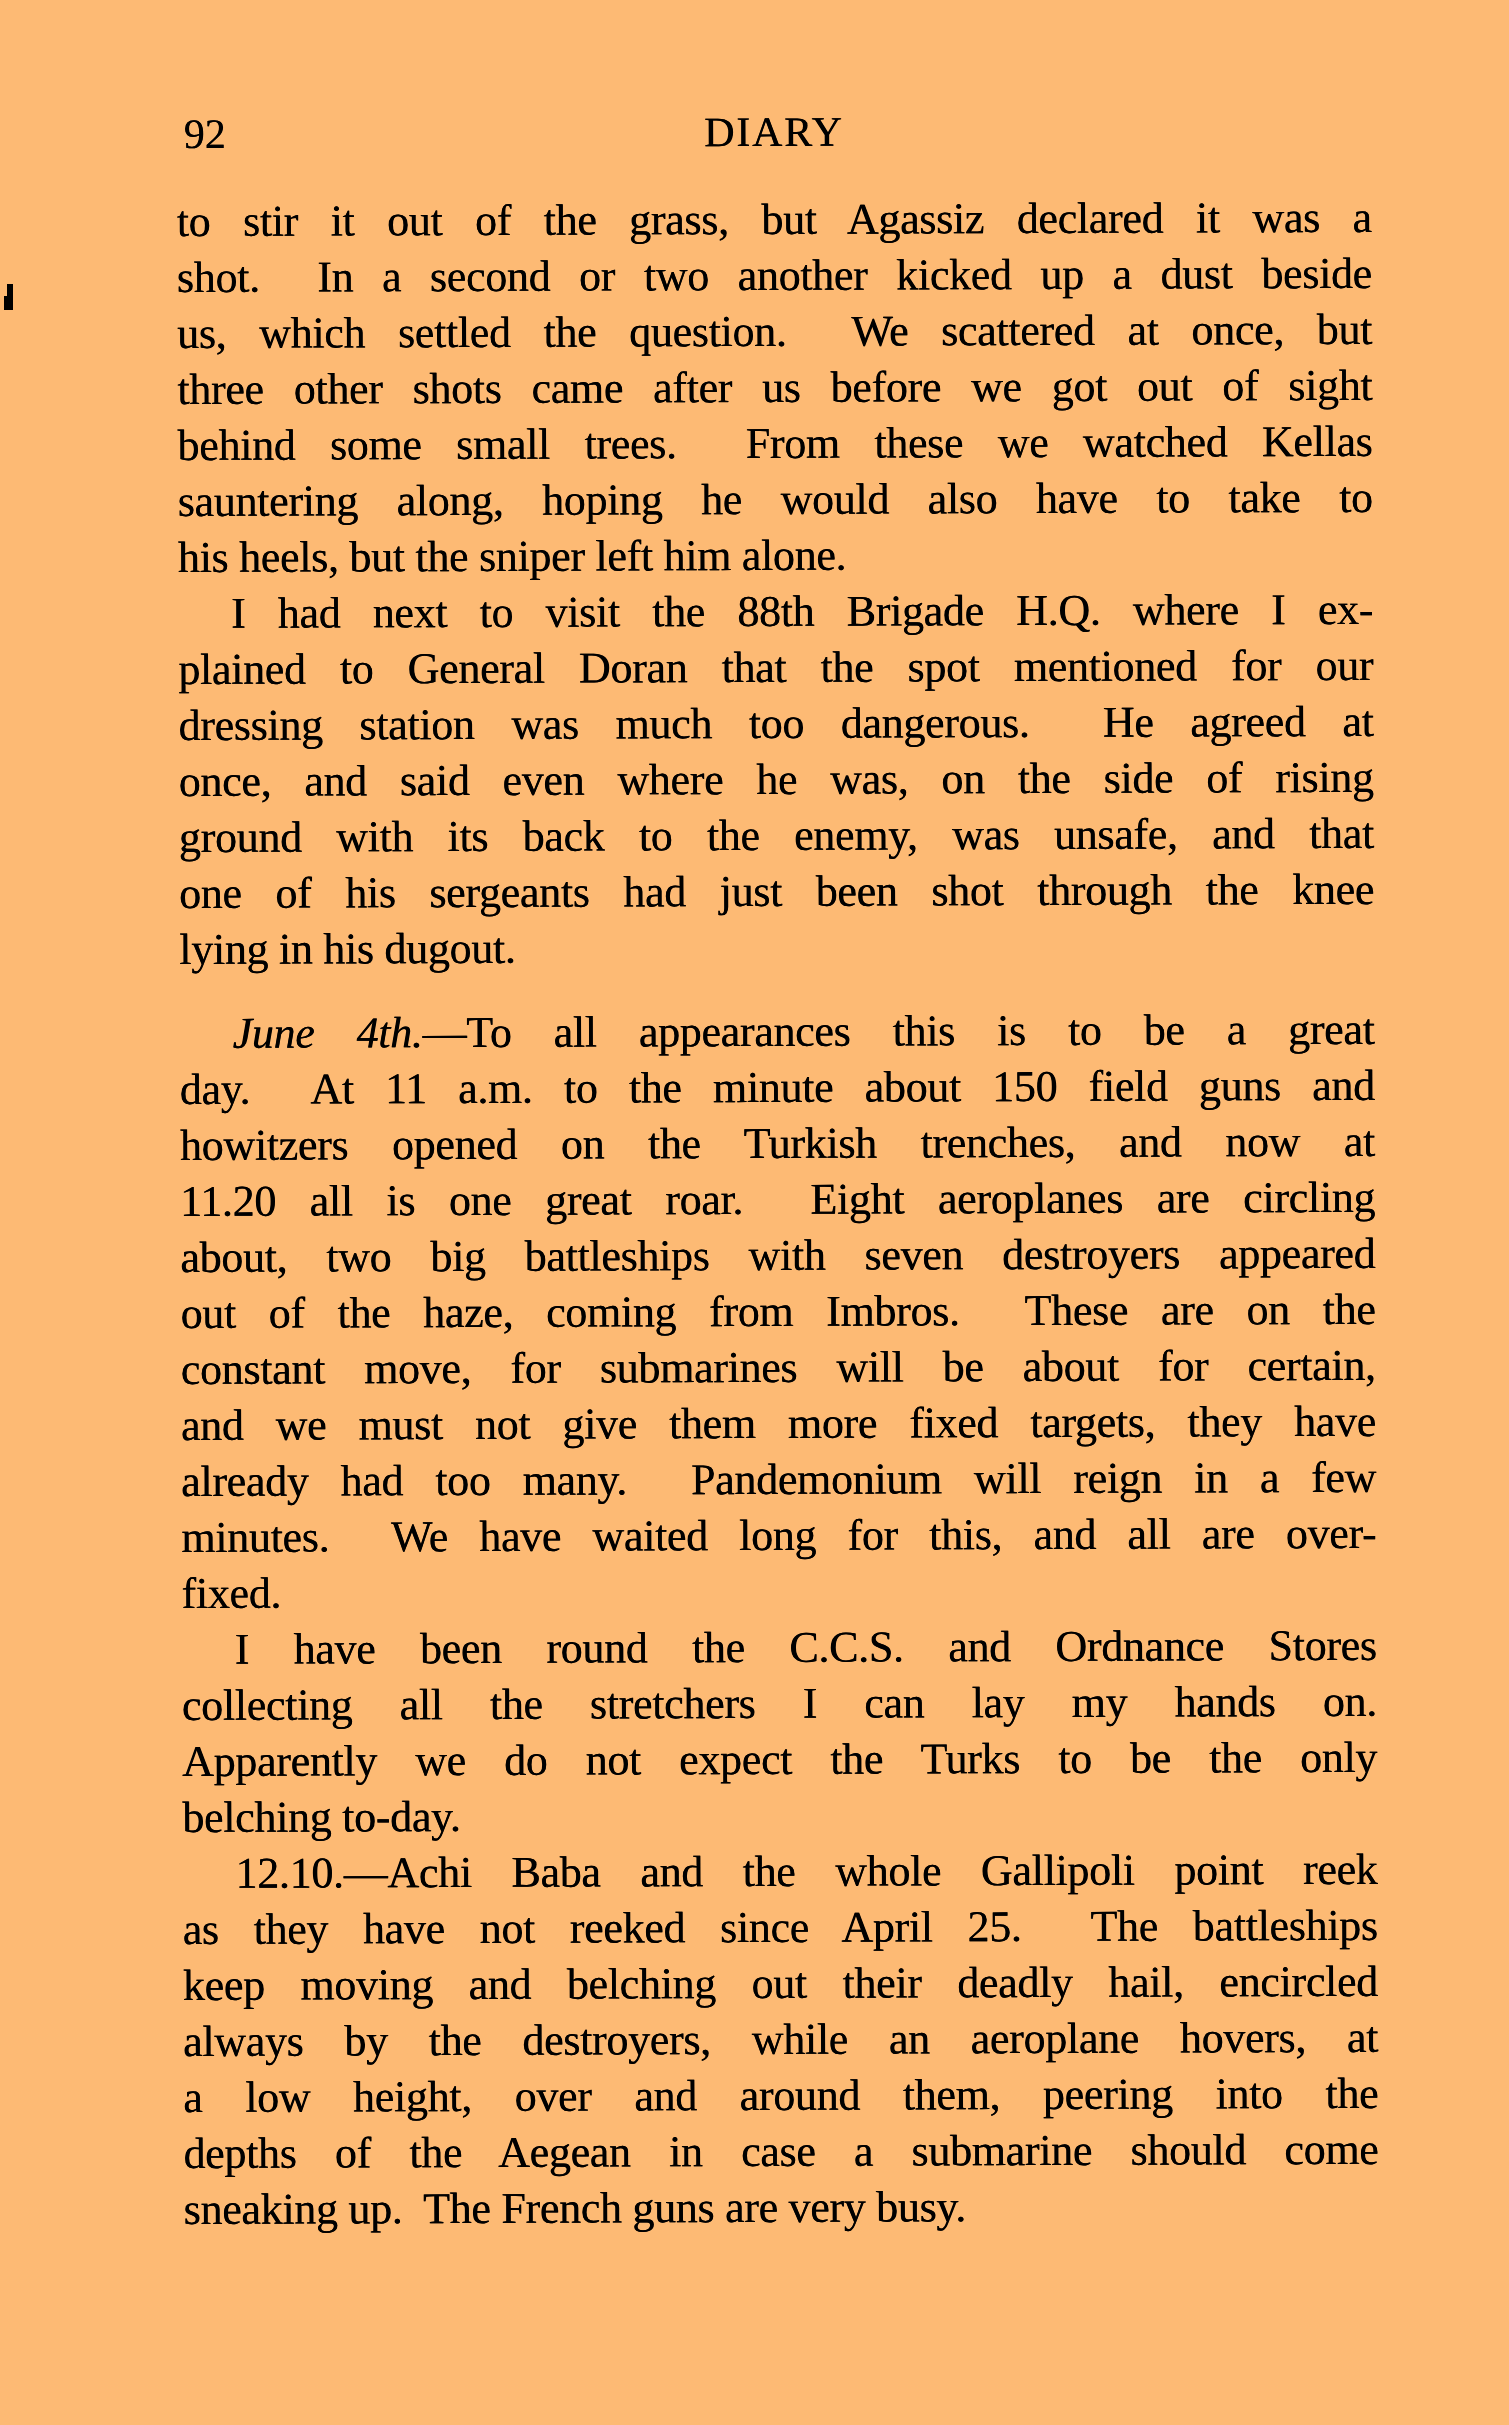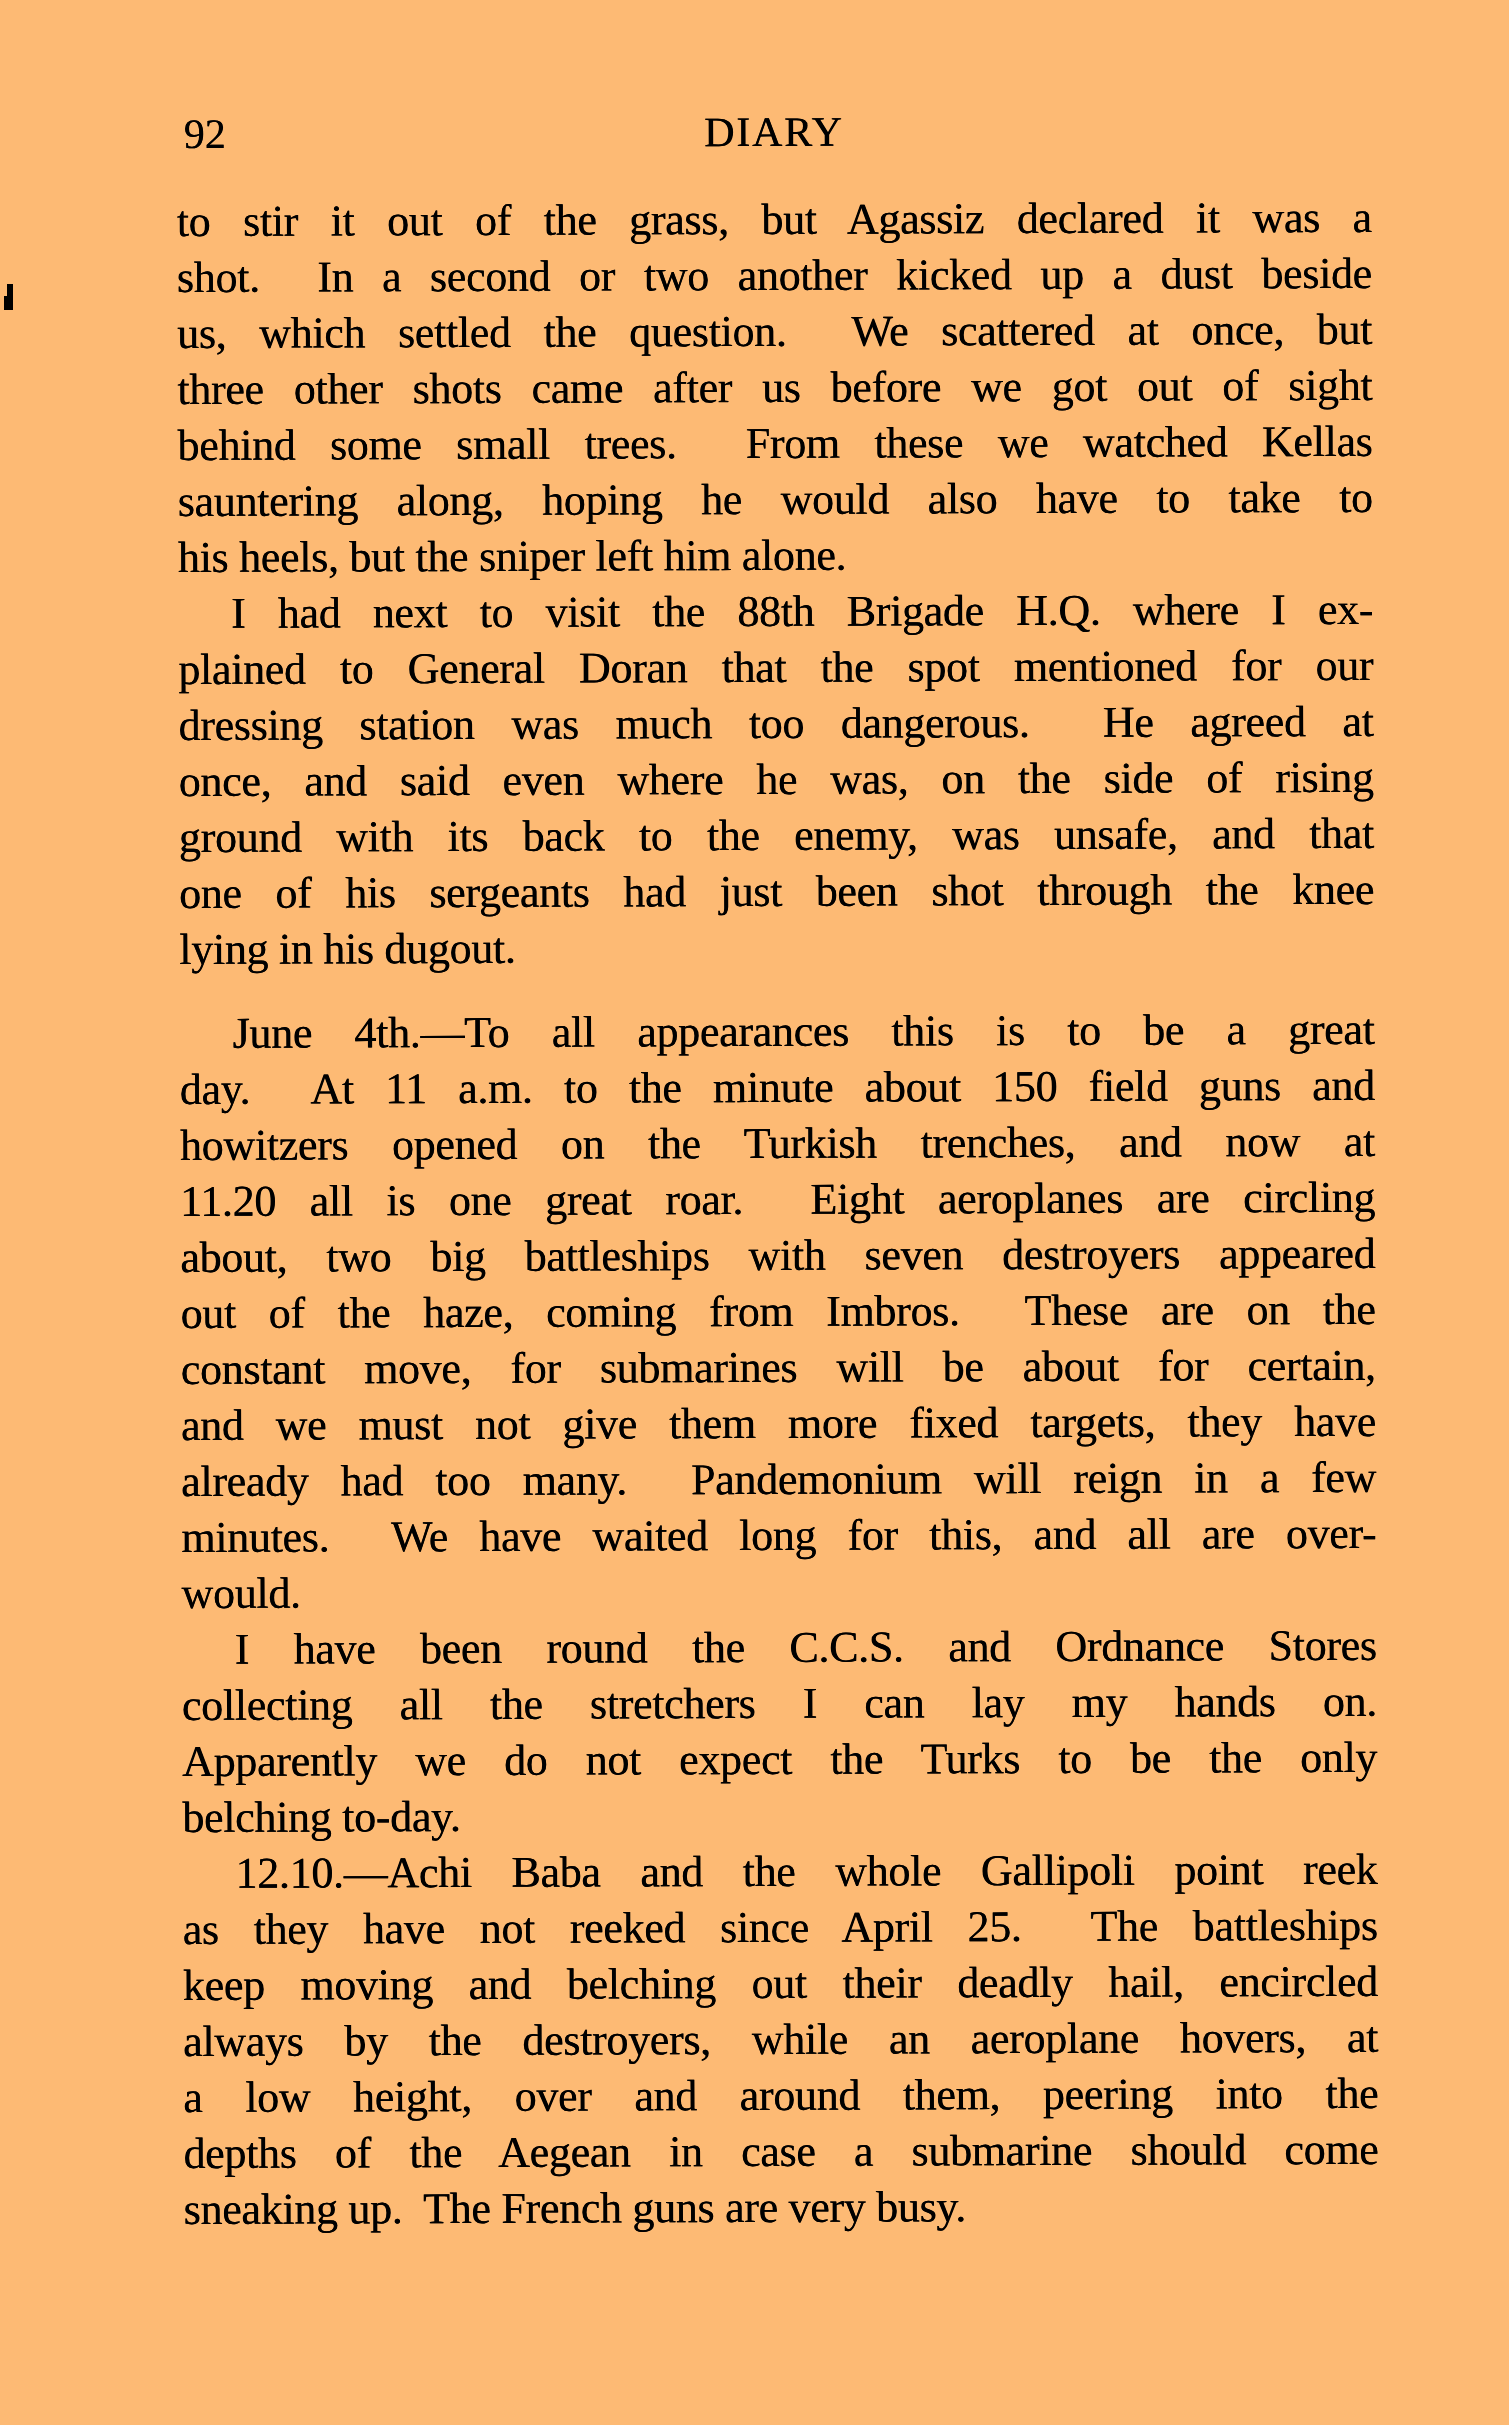--- a/index.html
+++ b/index.html
@@ -57,21 +57,21 @@
   }
   .para { margin: 0; }
   .para.space-before { margin-top: 28px; }
   .line {
     white-space: pre-wrap;
     text-align: justify;
     text-align-last: justify;
   }
   .line.last { text-align-last: left; }
   .line.first-indent { text-indent: 53px; }
-  .seg-italic { }
+  .seg-italic { font-style: italic; }
   .ink-blot {
     position: absolute;
     left: 3.7px;
     top: 296px;
     width: 9px;
     height: 13.7px;
     background: #000;
   }
   .ink-blot::before {
     content: "";
@@ -115,21 +115,21 @@
           <div class="line first-indent"><span class="seg-italic">June 4th.</span><span>—To all appearances this is to be a great</span></div>
           <div class="line"><span>day.  At 11 a.m. to the minute about 150 field guns and</span></div>
           <div class="line"><span>howitzers opened on the Turkish trenches, and now at</span></div>
           <div class="line"><span>11.20 all is one great roar.  Eight aeroplanes are circling</span></div>
           <div class="line"><span>about, two big battleships with seven destroyers appeared</span></div>
           <div class="line"><span>out of the haze, coming from Imbros.  These are on the</span></div>
           <div class="line"><span>constant move, for submarines will be about for certain,</span></div>
           <div class="line"><span>and we must not give them more fixed targets, they have</span></div>
           <div class="line"><span>already had too many.  Pandemonium will reign in a few</span></div>
           <div class="line"><span>minutes.  We have waited long for this, and all are over-</span></div>
-          <div class="line last"><span>would.</span></div>
+          <div class="line last"><span>fixed.</span></div>
         </div>
         <div class="para">
           <div class="line first-indent"><span>I have been round the C.C.S. and Ordnance Stores</span></div>
           <div class="line"><span>collecting all the stretchers I can lay my hands on.</span></div>
           <div class="line"><span>Apparently we do not expect the Turks to be the only</span></div>
           <div class="line last"><span>belching to-day.</span></div>
         </div>
         <div class="para">
           <div class="line first-indent"><span>12.10.—Achi Baba and the whole Gallipoli point reek</span></div>
           <div class="line"><span>as they have not reeked since April 25.  The battleships</span></div>

